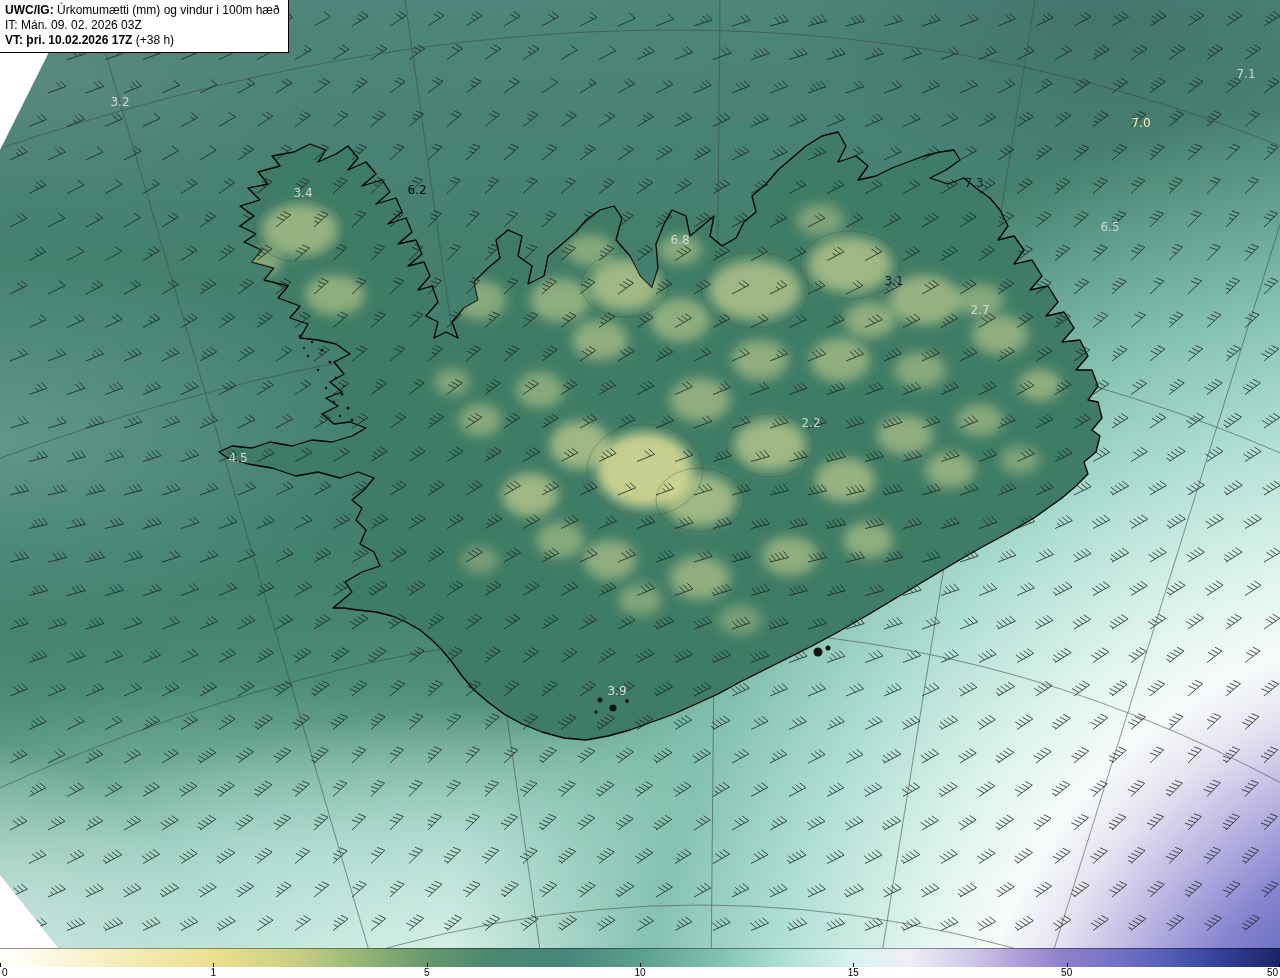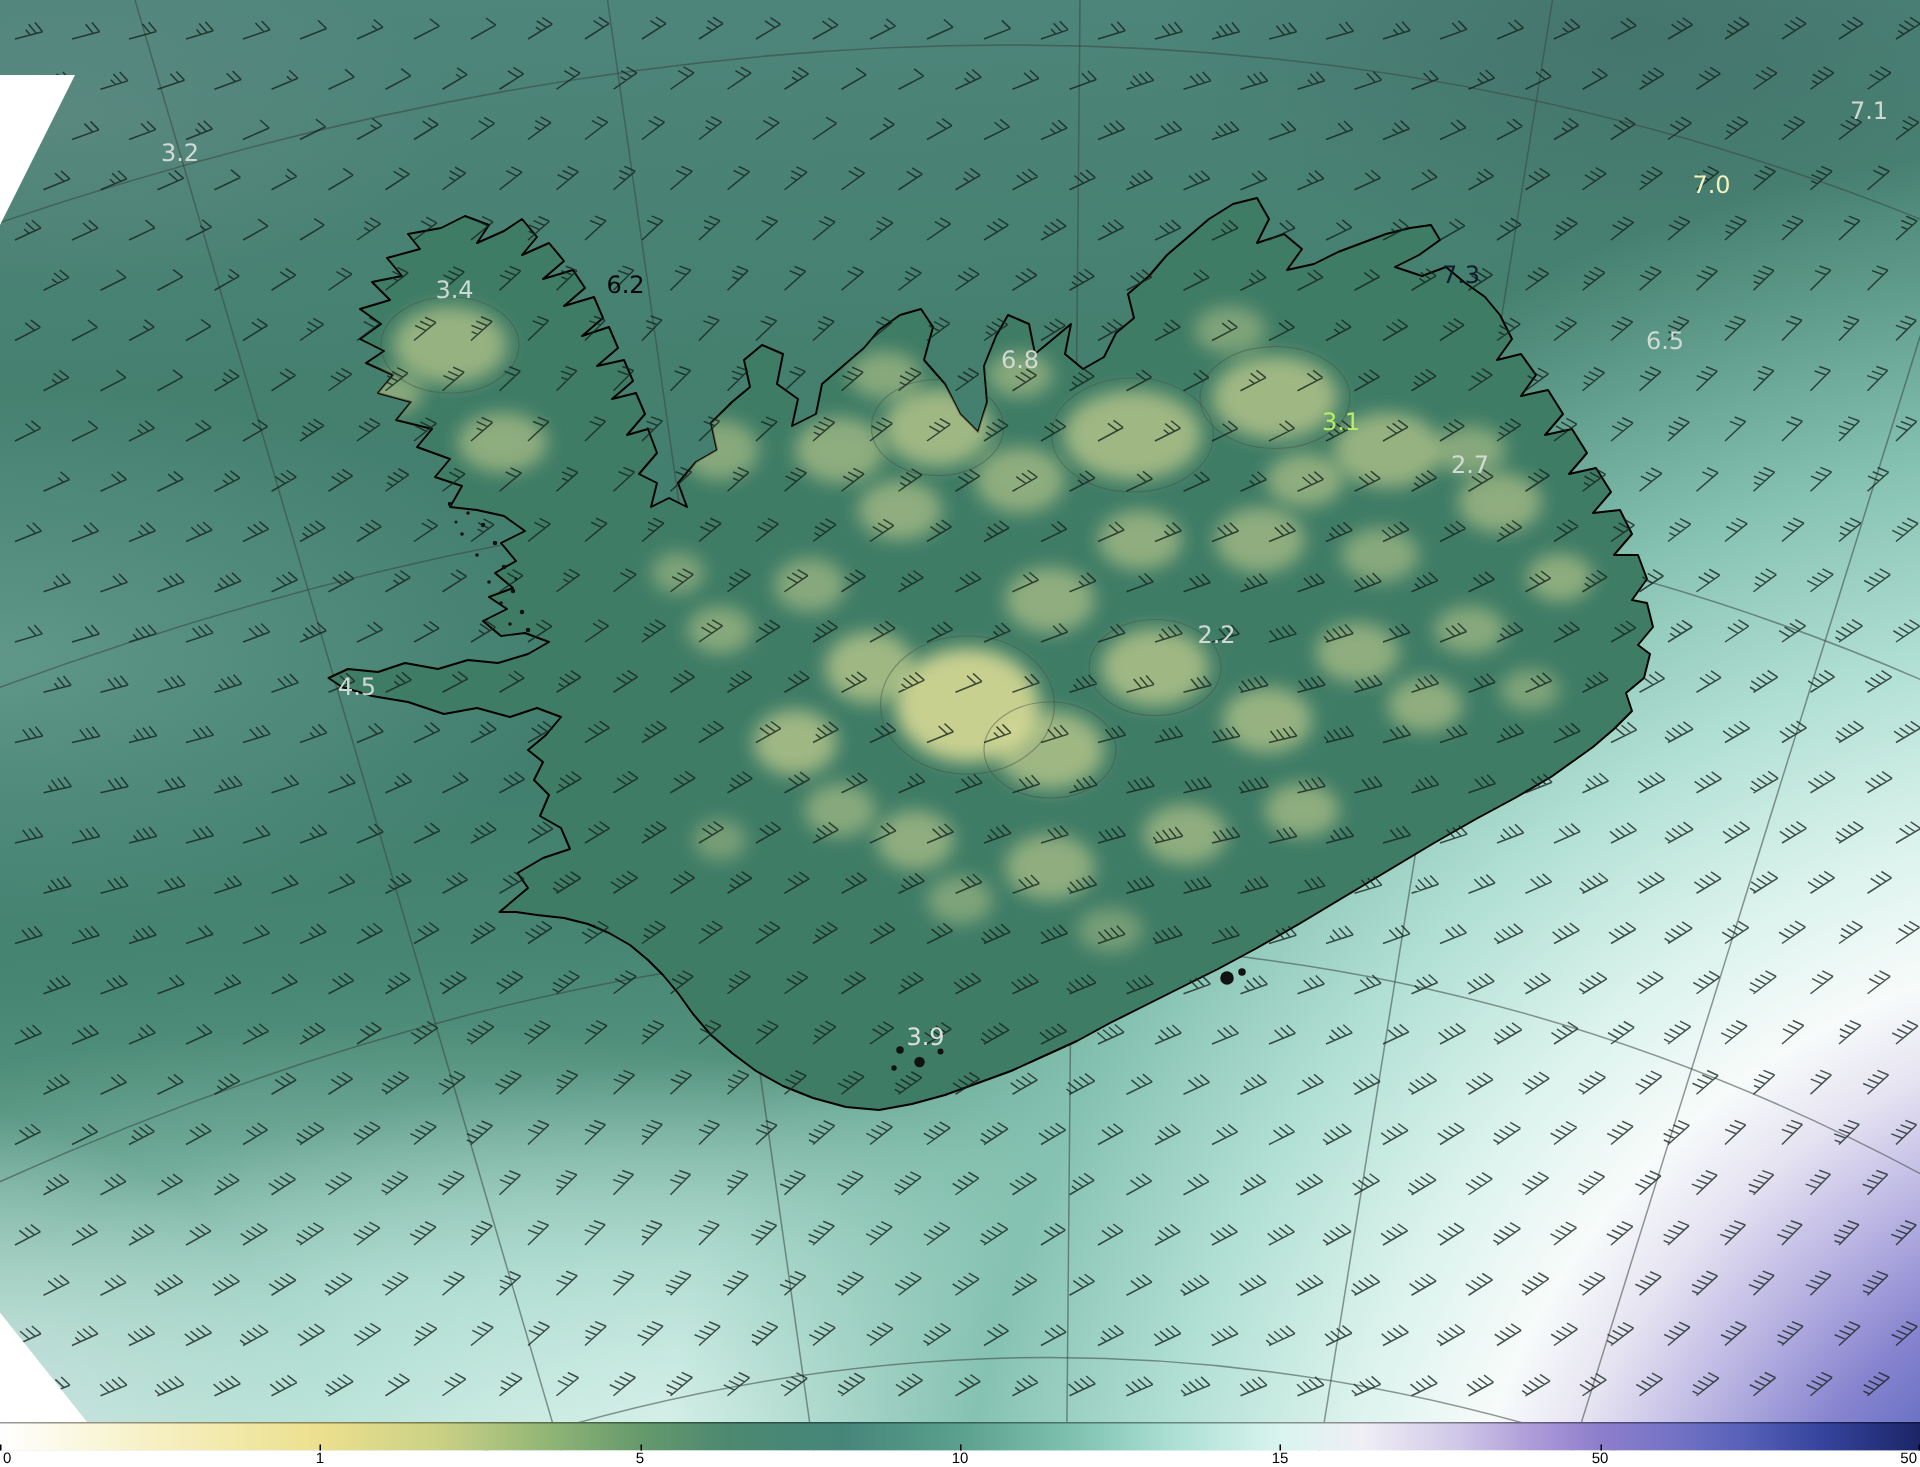--- a/index.html
+++ b/index.html
@@ -17,21 +17,21 @@
       radial-gradient(800px 300px ellipse at 20% 88%, rgba(190,230,222,0.5) 0%, rgba(190,230,222,0) 60%),
       radial-gradient(600px 280px ellipse at 0% 45%, rgba(130,180,168,0.45) 0%, rgba(130,180,168,0) 65%),
       radial-gradient(520px 260px ellipse at 85% 2%, rgba(52,82,82,0.30) 0%, rgba(52,82,82,0) 60%),
       radial-gradient(420px 200px ellipse at 4% 8%, rgba(120,145,140,0.30) 0%, rgba(120,145,140,0) 60%),
       linear-gradient(176deg, #4f867c 0%, #45806f 25%, #417e6d 50%, #478672 62%, #579681 72%, #6cab96 80%, #8cc4b2 88%, #b1dccd 96%);
   }
   #map-svg{position:absolute;left:0;top:0;z-index:2;}
   #labels-layer{position:absolute;inset:0;z-index:3;pointer-events:none;}
   .val-label{
     position:absolute;transform:translate(-50%,-50%);
-    font-family:"DejaVu Sans",sans-serif;font-size:16px;opacity:.95;
+    font-family:"DejaVu Sans",sans-serif;font-size:12px;opacity:.95;
   }
   
   #title-box{
     position:absolute;left:0;top:0;z-index:5;background:#fff;
     border:1px solid #000;border-left:none;border-top:none;
     padding:3px 8px 4px 5px;font-size:12px;line-height:15px;color:#000;
     white-space:nowrap;
   }
   #title-box b{font-weight:bold;}
   
@@ -159,27 +159,32 @@
 
   <div id="labels-layer">
       <span class="val-label" style="left: 120px; top: 102px; color: rgb(215, 222, 217);">3.2</span>
       <span class="val-label" style="left: 1246px; top: 74px; color: rgb(215, 222, 217);">7.1</span>
       <span class="val-label" style="left: 1141px; top: 123px; color: #fef9c3;">7.0</span>
       <span class="val-label" style="left: 303px; top: 193px; color: rgb(215, 222, 217);">3.4</span>
       <span class="val-label" style="left: 417px; top: 190px; color: #000000;">6.2</span>
       <span class="val-label" style="left: 974px; top: 183px; color: #0f172a;">7.3</span>
       <span class="val-label" style="left: 1110px; top: 227px; color: rgb(215, 222, 217);">6.5</span>
       <span class="val-label" style="left: 680px; top: 240px; color: rgb(215, 222, 217);">6.8</span>
-      <span class="val-label" style="left: 894px; top: 281px; color: #bef264;">3.1</span>
+      <span class="val-label" style="left: 894px; top: 281px; color: #0f172a;">3.1</span>
       <span class="val-label" style="left: 980px; top: 310px; color: rgb(215, 222, 217);">2.7</span>
       <span class="val-label" style="left: 811px; top: 423px; color: rgb(215, 222, 217);">2.2</span>
       <span class="val-label" style="left: 238px; top: 458px; color: rgb(215, 222, 217);">4.5</span>
       <span class="val-label" style="left: 617px; top: 691px; color: #e5e5e5;">3.9</span>
     </div>
 
+  <div id="title-box">
+    <div><b>UWC/IG:</b><span> Úrkomumætti (mm) og vindur i 100m hæð</span></div>
+    <div>IT: Mán. 09. 02. 2026 03Z</div>
+    <div><b>VT: þri. 10.02.2026 17Z</b><span> (+38 h)</span></div>
+  </div>
 
   <div id="colorbar">
     <div class="cb-bar"></div>
     <div class="cb-labels" id="cb-labels">
         <span class="cb-label first">0</span>
         <span class="cb-tick" style="left: calc(0% + 0px);"></span>
         <span class="cb-label" style="left: 16.6667%;">1</span>
         <span class="cb-tick" style="left: calc(16.6667% + 0px);"></span>
         <span class="cb-label" style="left: 33.3333%;">5</span>
         <span class="cb-tick" style="left: calc(33.3333% + 0px);"></span>

